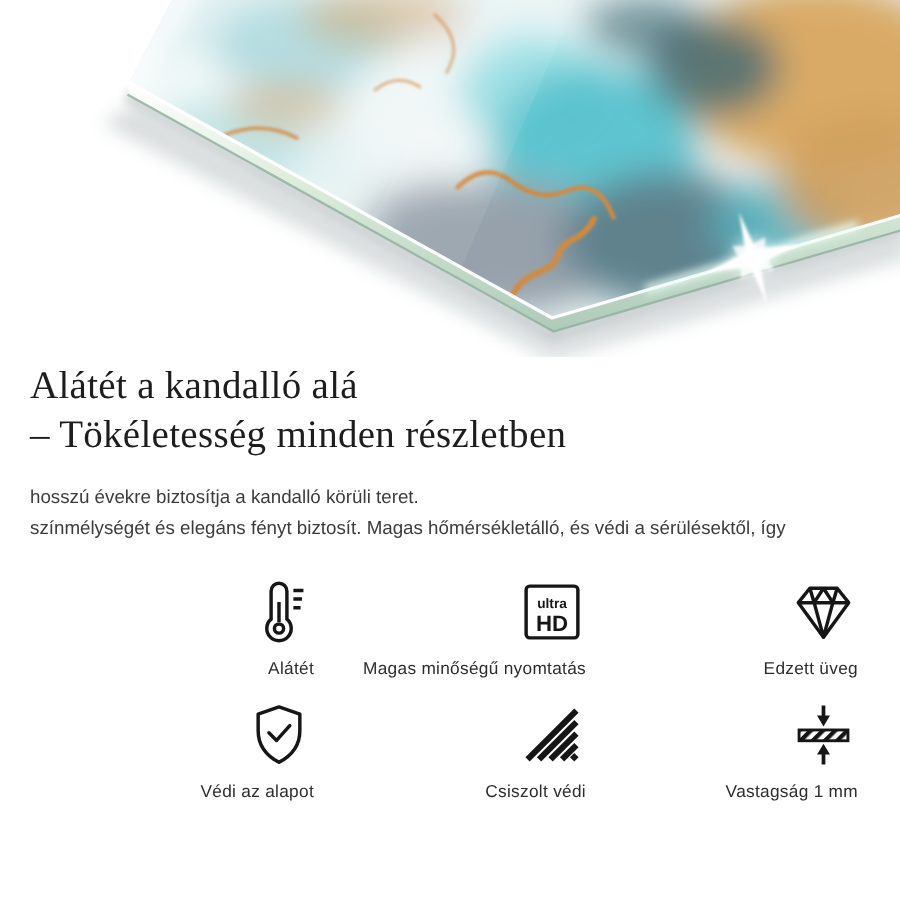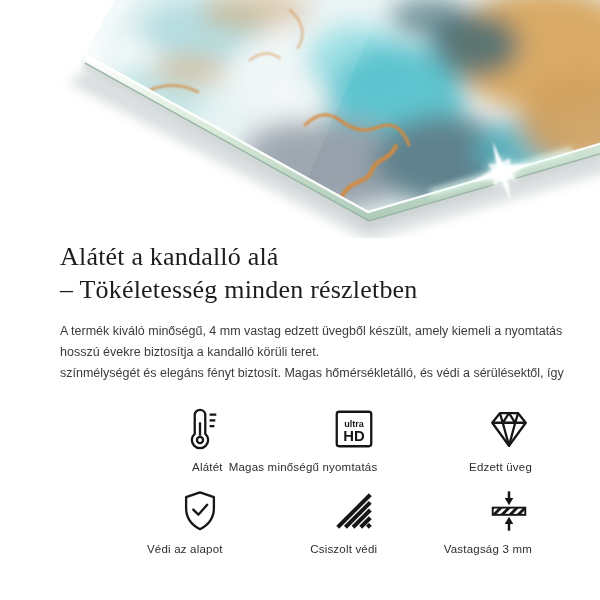--- a/index.html
+++ b/index.html
@@ -1,20 +1,20 @@
 <!DOCTYPE html>
 <html><head>
 <meta charset="utf-8">
 <style>
   html,body{margin:0;padding:0;background:#ffffff;}
   body{width:600px;height:600px;overflow:hidden;font-family:"Liberation Sans","DejaVu Sans",sans-serif;}
   .page{position:relative;width:600px;height:600px;background:#fff;}
   .hero{position:relative;width:600px;height:238px;}
   .hero svg{display:block;}
-  .content{padding:0 60px;}
+  .content{padding:0 20px;}
   h1.title{
     margin:2px 0 0 0;
     font-family:"Liberation Serif","DejaVu Serif",serif;
     font-weight:400;
     font-size:26px;
     line-height:33px;
     color:#1d1d1d;
     letter-spacing:0.2px;
   }
   h1.title span{display:block;}
@@ -119,21 +119,20 @@
     </svg>
   </div>
 
   <div class="content">
     <h1 class="title">
       <span>Alátét a kandalló alá</span>
       <span>– Tökéletesség minden részletben</span>
     </h1>
 
     <p class="desc">
-      <span>A termék kiváló minőségű, 4 mm vastag edzett üvegből készült, amely kiemeli a nyomtatás</span>
       <span>hosszú évekre biztosítja a kandalló körüli teret.</span>
       <span>színmélységét és elegáns fényt biztosít. Magas hőmérsékletálló, és védi a sérülésektől, így</span>
     </p>
 
     <div class="features">
 
       <div class="feature">
         <svg class="ficon" viewBox="0 0 48 48">
           <g class="ico">
             <path d="M18.5,29 V9.5 A5.5,5.5 0 0 1 29.5,9.5 V29 A8.5,8.5 0 1 1 18.5,29 Z"></path>
@@ -196,18 +195,18 @@
               <rect width="6" height="6" fill="#ffffff"></rect>
               <rect width="3" height="6" fill="#161616"></rect>
             </pattern>
           </defs>
           <rect x="7" y="20.5" width="34" height="7.5" fill="url(#hatchPat)" stroke="#161616" stroke-width="2"></rect>
           <line x1="24" y1="3.5" x2="24" y2="11.5" stroke="#161616" stroke-width="2.6"></line>
           <path d="M19.5,10.5 L24,18 L28.5,10.5 Z" fill="#161616"></path>
           <line x1="24" y1="44.5" x2="24" y2="36.5" stroke="#161616" stroke-width="2.6"></line>
           <path d="M19.5,37.5 L24,30 L28.5,37.5 Z" fill="#161616"></path>
         </svg>
-        <div class="flabel">Vastagság 3 mm</div>
+        <div class="flabel">Vastagság 1 mm</div>
       </div>
 
     </div>
   </div>
 </div>
 
 </body></html>

